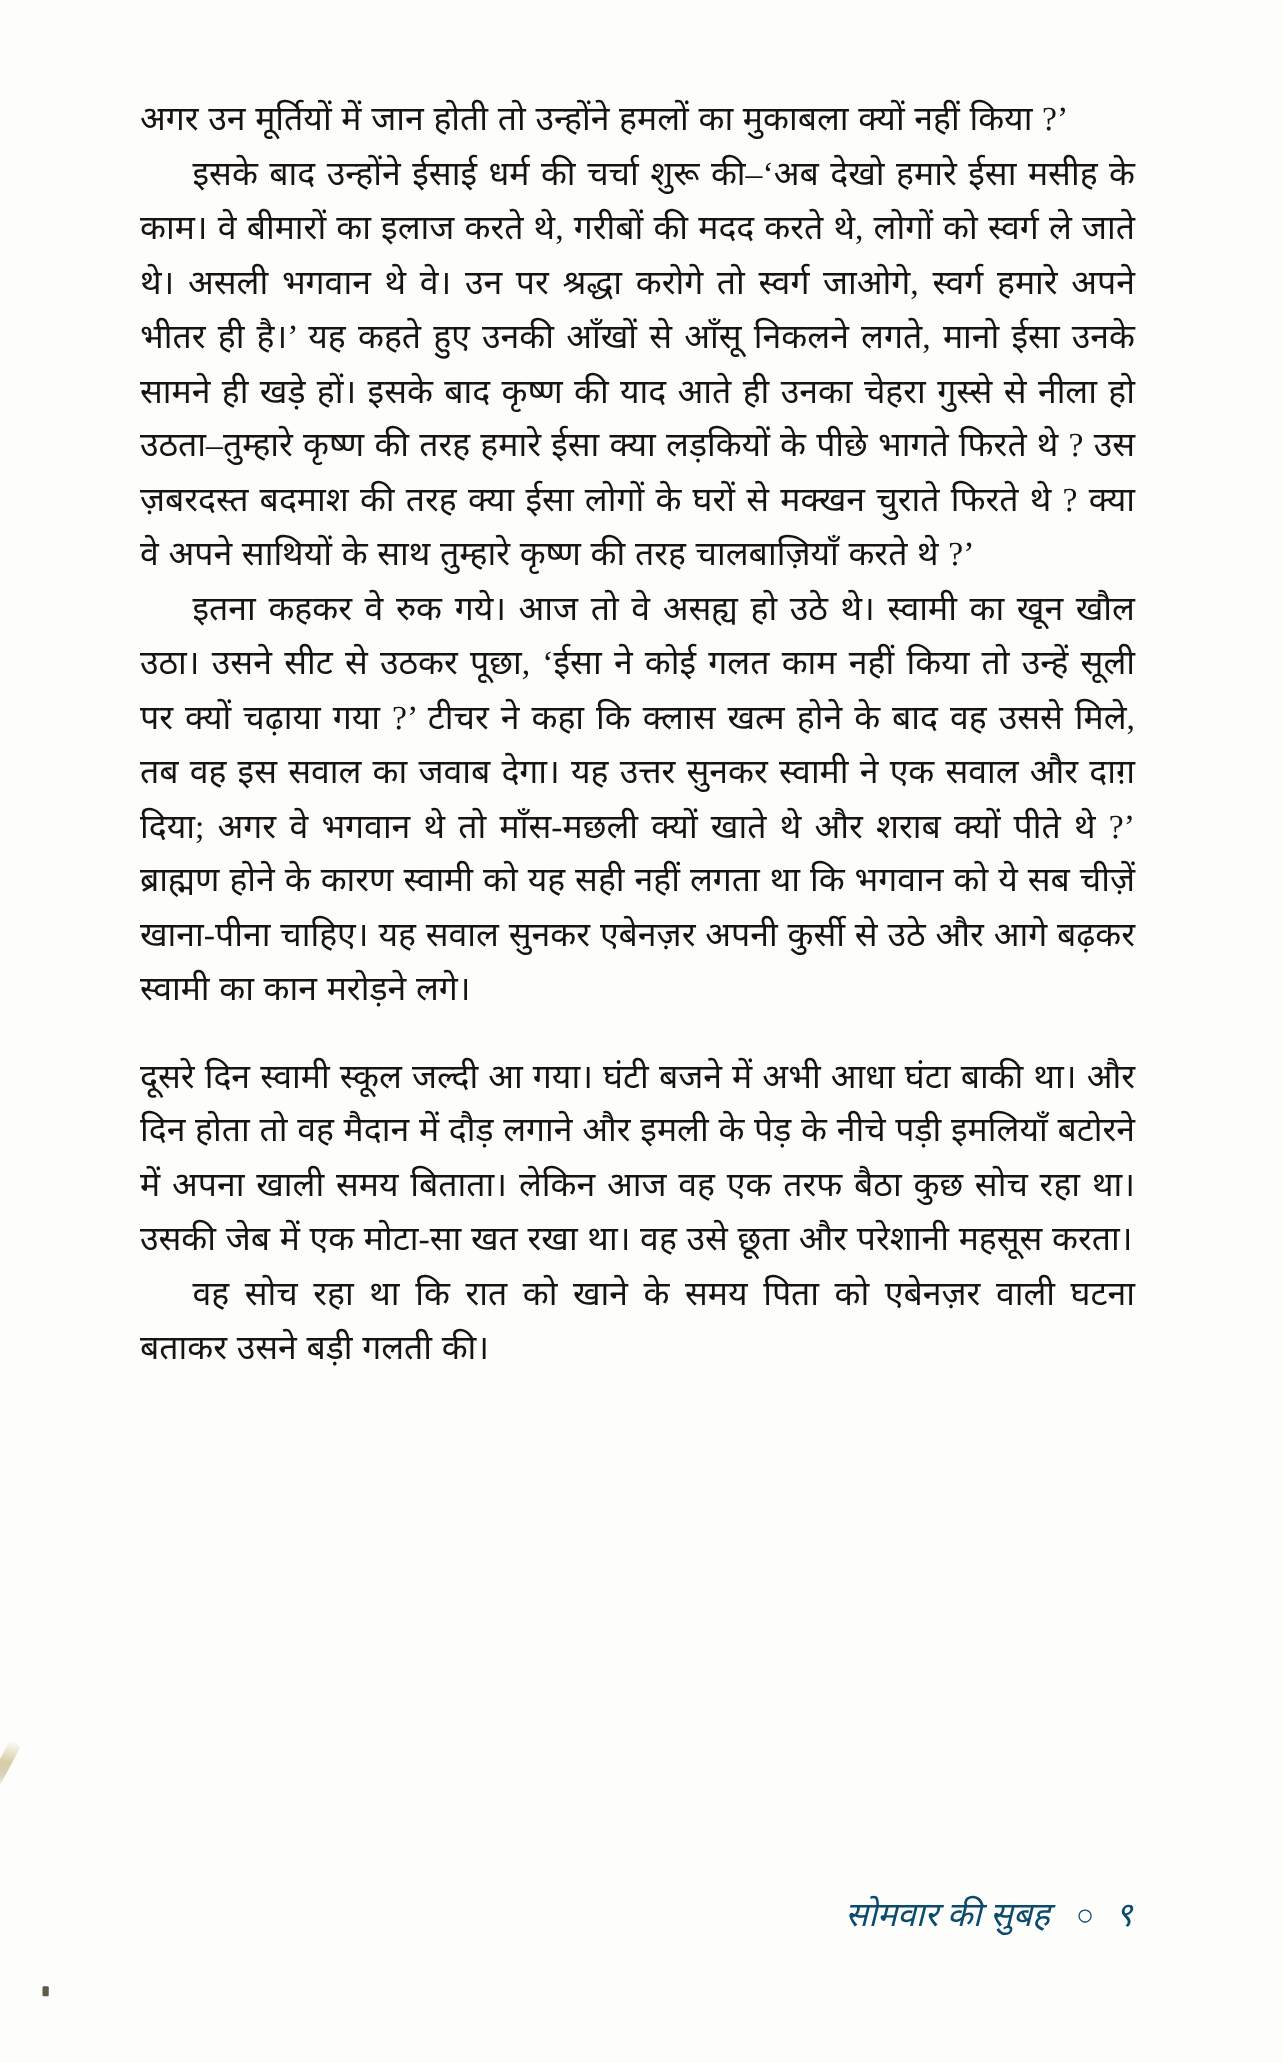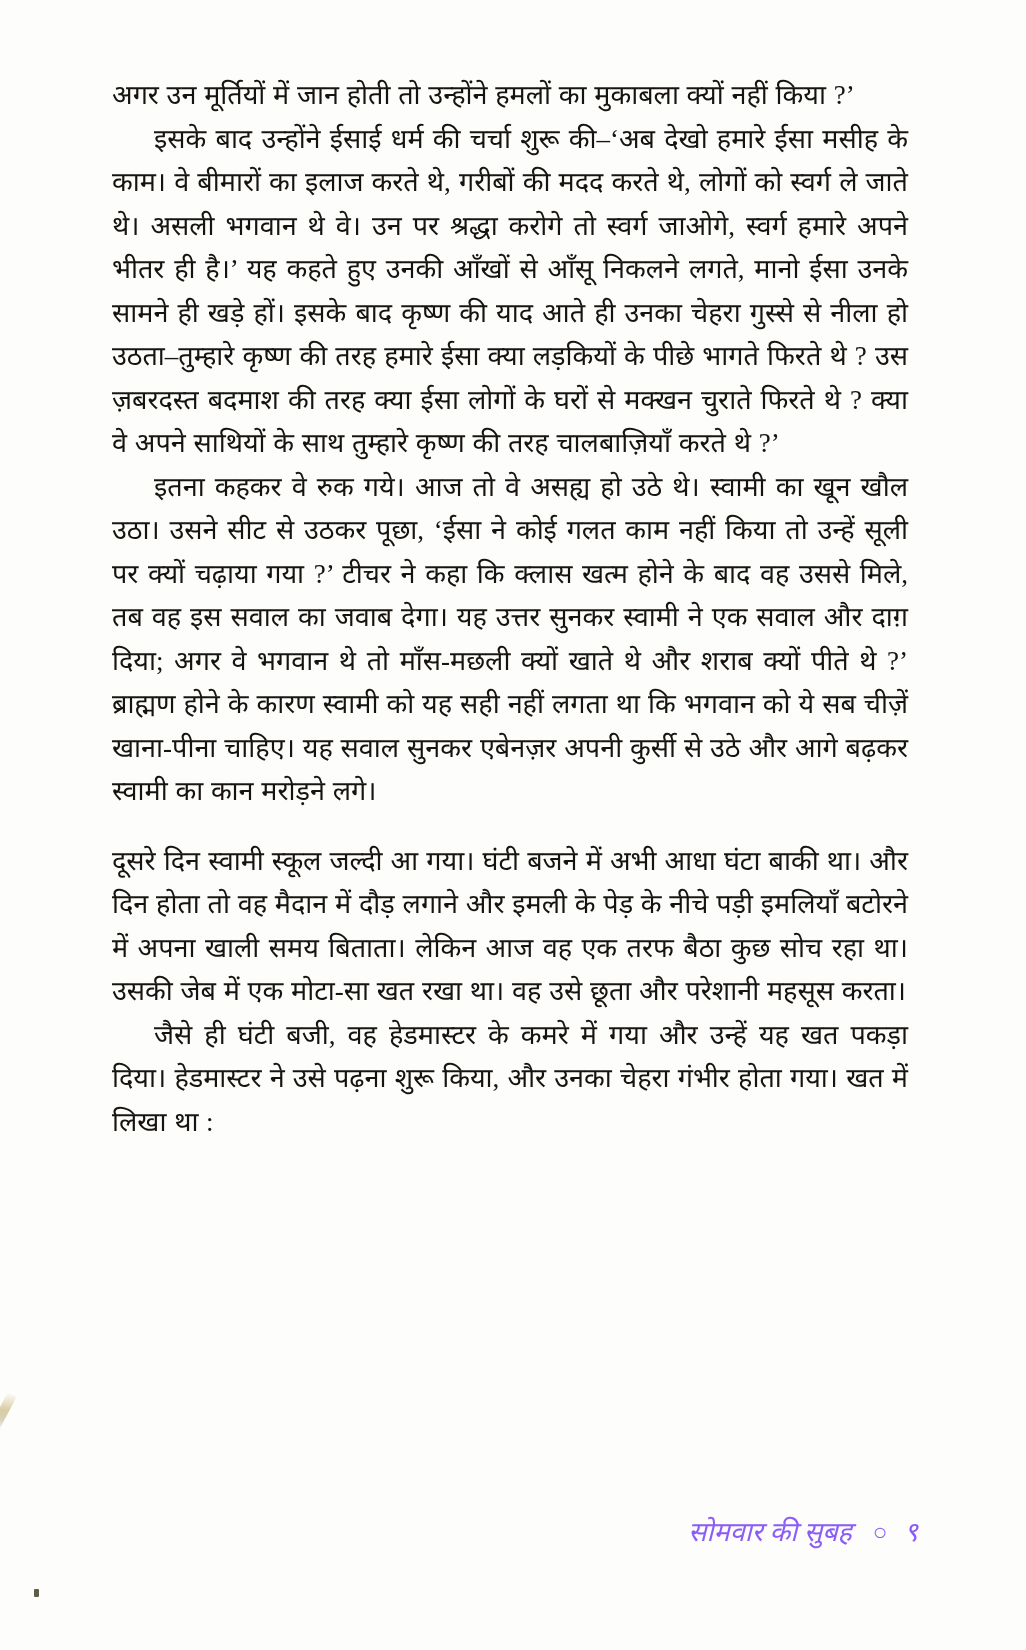--- a/index.html
+++ b/index.html
@@ -33,26 +33,26 @@
   }
   .para.indent {
     text-indent: 42px;
   }
   .para.gap-before {
     margin-top: 26px;
   }
   .running-footer {
     position: absolute;
     top: 1512px;
-    right: 108px;
+    right: 120px;
     font-size: 27px;
     font-style: italic;
     font-weight: 500;
     white-space: nowrap;
-    color: #8b5cf6;
+    color: #0c4a6e;
     text-align: right;
   }
   .running-footer .sep {
     display: inline-block;
     margin: 0 10px 0 14px;
     font-style: normal;
     font-size: 24px;
     transform: translateY(-1px);
   }
   .scan-smudge {
@@ -79,21 +79,21 @@
 </head>
 <body>
 
 <div class="page">
 
   <div class="text-block" id="paragraphs-container">
       <p class="para">अगर उन मूर्तियों में जान होती तो उन्होंने हमलों का मुकाबला क्यों नहीं किया ?’</p>
       <p class="para indent">इसके बाद उन्होंने ईसाई धर्म की चर्चा शुरू की–‘अब देखो हमारे ईसा मसीह के काम। वे बीमारों का इलाज करते थे, गरीबों की मदद करते थे, लोगों को स्वर्ग ले जाते थे। असली भगवान थे वे। उन पर श्रद्धा करोगे तो स्वर्ग जाओगे, स्वर्ग हमारे अपने भीतर ही है।’ यह कहते हुए उनकी आँखों से आँसू निकलने लगते, मानो ईसा उनके सामने ही खड़े हों। इसके बाद कृष्ण की याद आते ही उनका चेहरा गुस्से से नीला हो उठता–तुम्हारे कृष्ण की तरह हमारे ईसा क्या लड़कियों के पीछे भागते फिरते थे ? उस ज़बरदस्त बदमाश की तरह क्या ईसा लोगों के घरों से मक्खन चुराते फिरते थे ? क्या वे अपने साथियों के साथ तुम्हारे कृष्ण की तरह चालबाज़ियाँ करते थे ?’</p>
       <p class="para indent">इतना कहकर वे रुक गये। आज तो वे असह्य हो उठे थे। स्वामी का खून खौल उठा। उसने सीट से उठकर पूछा, ‘ईसा ने कोई गलत काम नहीं किया तो उन्हें सूली पर क्यों चढ़ाया गया ?’ टीचर ने कहा कि क्लास खत्म होने के बाद वह उससे मिले, तब वह इस सवाल का जवाब देगा। यह उत्तर सुनकर स्वामी ने एक सवाल और दाग़ दिया; अगर वे भगवान थे तो माँस-मछली क्यों खाते थे और शराब क्यों पीते थे ?’ ब्राह्मण होने के कारण स्वामी को यह सही नहीं लगता था कि भगवान को ये सब चीज़ें खाना-पीना चाहिए। यह सवाल सुनकर एबेनज़र अपनी कुर्सी से उठे और आगे बढ़कर स्वामी का कान मरोड़ने लगे।</p>
       <p class="para gap-before">दूसरे दिन स्वामी स्कूल जल्दी आ गया। घंटी बजने में अभी आधा घंटा बाकी था। और दिन होता तो वह मैदान में दौड़ लगाने और इमली के पेड़ के नीचे पड़ी इमलियाँ बटोरने में अपना खाली समय बिताता। लेकिन आज वह एक तरफ बैठा कुछ सोच रहा था। उसकी जेब में एक मोटा-सा खत रखा था। वह उसे छूता और परेशानी महसूस करता।</p>
-      <p class="para indent">जैसे ही घंटी बजी, वह हेडमास्टर के कमरे में गया और उन्हें यह खत पकड़ा दिया। हेडमास्टर ने उसे पढ़ना शुरू किया, और उनका चेहरा गंभीर होता गया। खत में लिखा था :</p>
+      <p class="para indent">वह सोच रहा था कि रात को खाने के समय पिता को एबेनज़र वाली घटना बताकर उसने बड़ी गलती की।</p>
     </div>
 
   <div class="running-footer">
     <span>सोमवार की सुबह</span>
     <span class="sep">○</span>
     <span>९</span>
   </div>
 
   <div class="scan-smudge"></div>
   <div class="scan-speck"></div>

